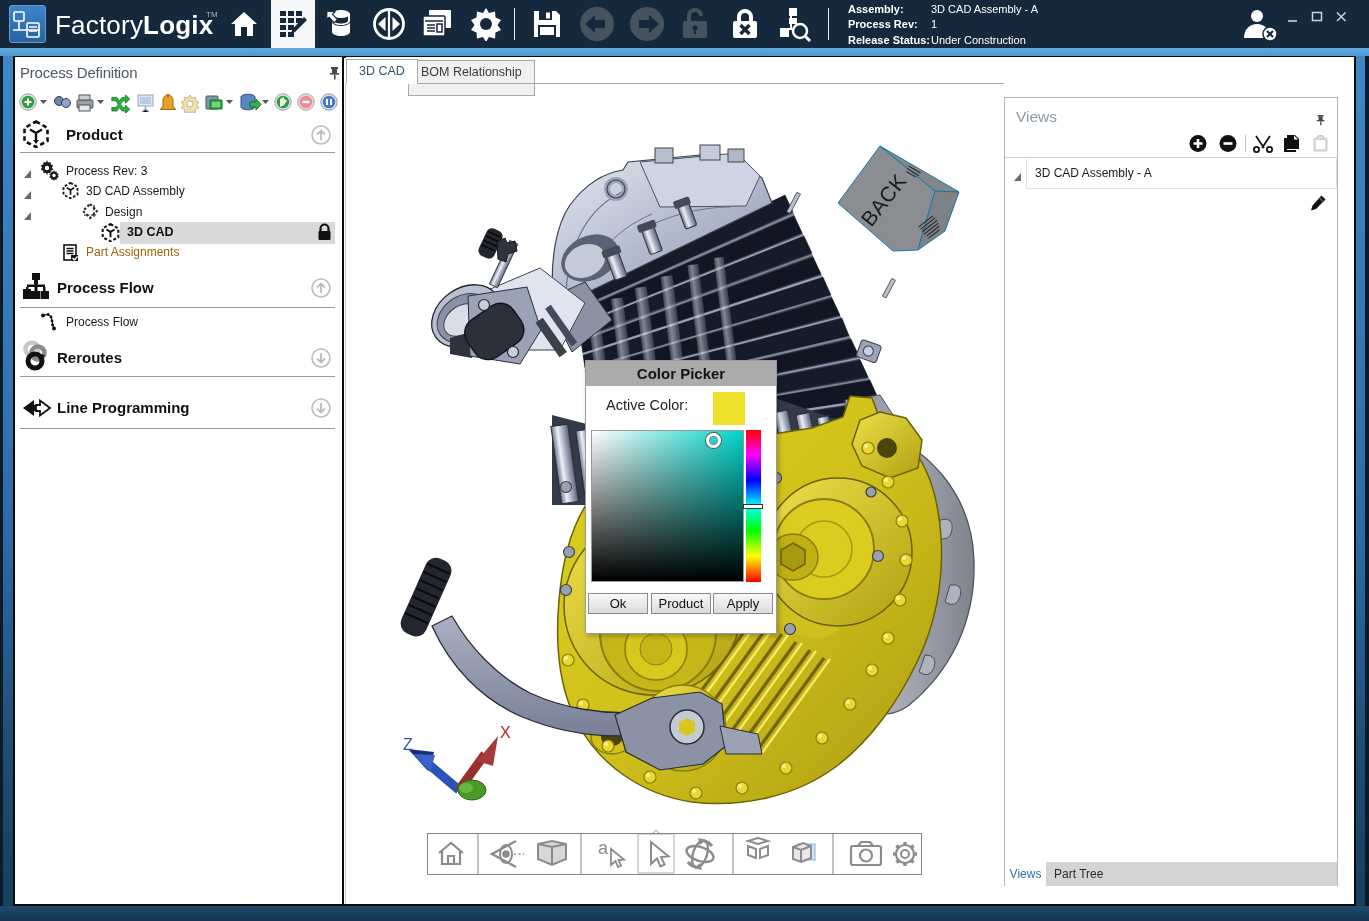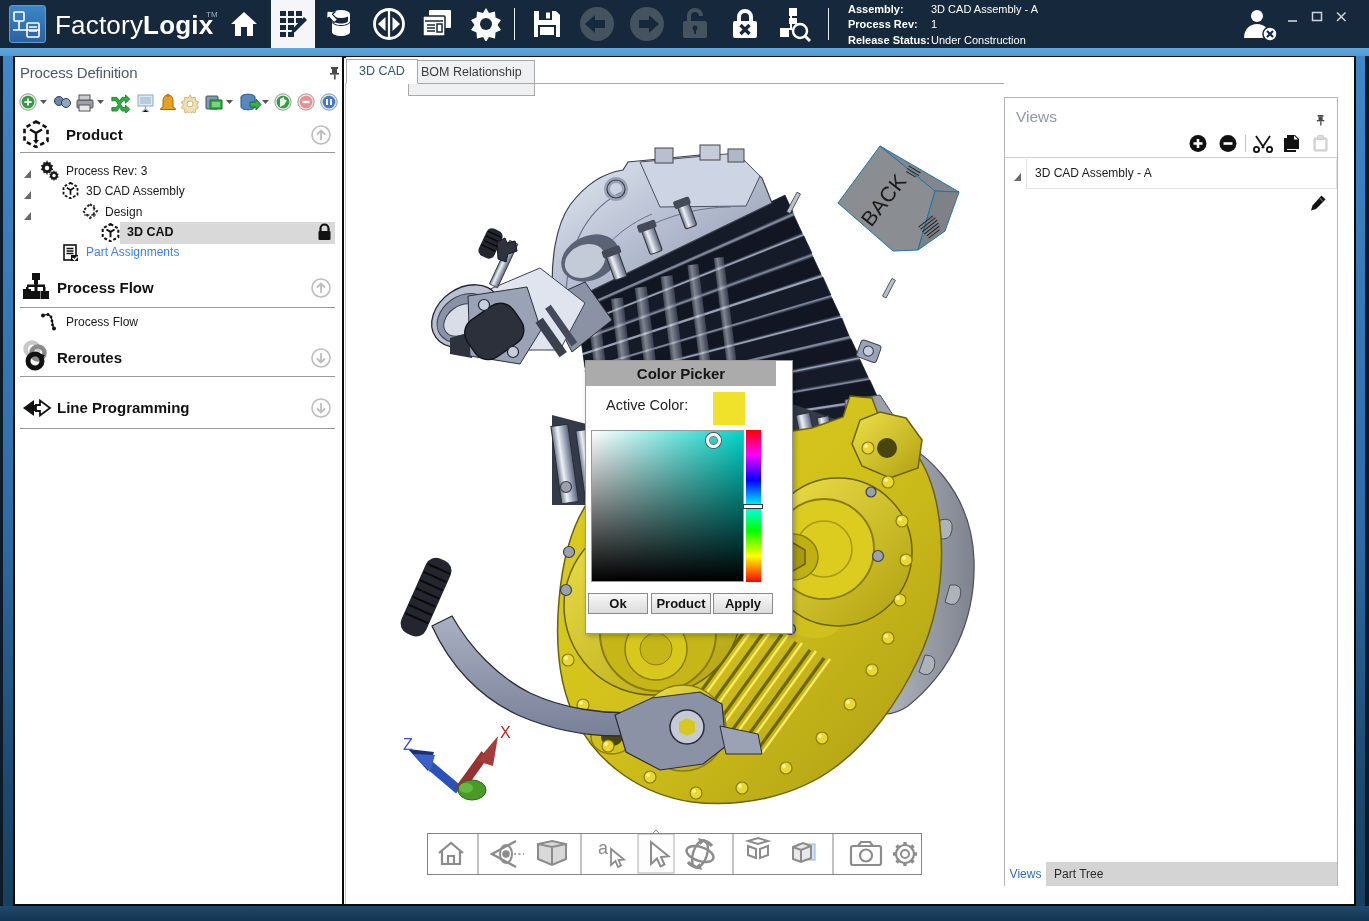--- a/index.html
+++ b/index.html
@@ -42,29 +42,29 @@
 #rightarea{left:1004px;top:57px;width:350px;height:847px;background:#fff;}
 #viewsbox{left:1004px;top:97px;width:334px;height:789px;border:1px solid #b4b4b4;background:#fff;}
 #viewstitle{left:11px;top:10px;font-size:15.5px;color:#8f99a2;position:absolute;}
 #vtoolbar{position:absolute;left:0;top:0;width:332px;height:60px;border-bottom:1px solid #cfcfcf;}
 #vrow1{position:absolute;left:21px;top:61px;width:311px;height:30px;border:1px solid #e3e3e3;border-top:none;font-size:12px;color:#1c1c1c;line-height:29px;padding-left:8px;}
 #vrow2{position:absolute;left:42px;top:92px;width:290px;height:25px;background:#d9d9d9;font-size:12px;color:#1c1c1c;line-height:25px;padding-left:8px;}
 #vtabs{position:absolute;left:0;top:764px;width:332px;height:24px;background:#d4d4d4;font-size:12px;}
 #vtab1{position:absolute;left:0;top:0;width:41px;height:24px;background:#fff;color:#2e6fb5;text-align:center;line-height:24px;}
 #vtab2{position:absolute;left:49px;top:0;height:24px;color:#2a2a2a;line-height:24px;text-align:right;}
 
-#dialog{left:585px;top:360px;width:208px;height:274px;background:#fff;border:1px solid #9a9a9a;box-shadow:2px 2px 5px rgba(0,0,0,0.25);z-index:5;}
+#dialog{left:585px;top:360px;width:192px;height:274px;background:#fff;border:1px solid #9a9a9a;box-shadow:2px 2px 5px rgba(0,0,0,0.25);z-index:5;}
 #dlgtitle{position:absolute;left:0;top:0;width:190px;height:25px;background:#ababab;font-size:15px;font-weight:bold;color:#151515;text-align:center;line-height:25px;}
 #dlglabel{position:absolute;left:20px;top:36px;font-size:14.5px;color:#222;}
 #dlgswatch{position:absolute;left:127px;top:31px;width:32px;height:33px;background:#f0e22a;}
 #dlggrad{position:absolute;left:5px;top:69px;width:153px;height:152px;border:1px solid #999;background-image:linear-gradient(to bottom,rgba(0,0,0,0) 0%,#000 100%),linear-gradient(to right,#fff 0%,#00d4c9 100%);}
 #dlgpick{position:absolute;left:120px;top:72px;width:15px;height:15px;border:3px solid #fff;border-radius:50%;box-shadow:0 0 0 1px #555, inset 0 0 0 1px #777;}
 #dlghue{position:absolute;left:160px;top:69px;width:15px;height:152px;background:linear-gradient(to bottom,#ff0000 0%,#ff00ff 16%,#0000ff 33%,#00ffff 50%,#00ff00 66%,#ffff00 83%,#ff0000 100%);}
 #dlghandle{position:absolute;left:157px;top:143px;width:20px;height:5px;background:#fff;border:1px solid #333;}
-.dlgbtn{position:absolute;top:232px;width:60px;height:21px;border:1px solid #8a8a8a;background:linear-gradient(#f8f8f8,#dcdcdc);font-size:13px;text-align:center;line-height:19px;color:#111;font-weight:bold;}
+.dlgbtn{position:absolute;top:232px;width:60px;height:21px;border:1px solid #8a8a8a;background:linear-gradient(#f8f8f8,#dcdcdc);font-size:13px;text-align:center;line-height:19px;color:#111;}
 
 #btoolbar{left:427px;top:833px;width:495px;height:42px;background:#fff;border:1px solid #848484;z-index:4;}
 </style></head>
 <body>
 <div class="abs" id="titlebar"></div>
 <div class="abs" id="accent"></div>
 <div class="abs" id="topline"></div>
 <div class="abs" id="lstrip-d"></div>
 <div class="abs" id="lstrip"></div>
 <div class="abs" id="lstrip-b"></div>
@@ -352,21 +352,21 @@
 <div class="abs" style="left:317px;top:223px;"><svg width="15" height="19" viewBox="0 0 15 19">
       <path d="M3.5 8 V5.5 a4 4 0 0 1 8 0 V8" fill="none" stroke="#111" stroke-width="2.2"></path>
       <rect x="1.5" y="8" width="12" height="9" rx="1" fill="#111"></rect>
     </svg></div>
 <div class="abs" style="left:62px;top:244px;"><svg width="18" height="18" viewBox="0 0 18 18">
       <rect x="2" y="1" width="12" height="15" fill="#fff" stroke="#111" stroke-width="1.6"></rect>
       <path stroke="#111" stroke-width="1.4" d="M4.5 4.5 h7 M4.5 7 h7 M4.5 9.5 h7"></path>
       <path fill="#111" d="M9 11 h7 v6 H9 Z"></path>
       <path stroke="#fff" stroke-width="1.4" fill="none" d="M10.5 14 l2 2 3-3.5"></path>
     </svg></div>
-<div class="abs" style="left:86px;top:245px;font-size:12px;color:#3b82f6;">Part Assignments</div>
+<div class="abs" style="left:86px;top:245px;font-size:12px;color:#a16207;">Part Assignments</div>
 
 <div class="abs" style="left:22px;top:272px;"><svg width="28" height="30" viewBox="0 0 28 30">
       <g fill="#111">
         <rect x="10" y="1" width="8" height="7"></rect>
         <rect x="12" y="8" width="4" height="4"></rect>
         <rect x="1" y="17" width="8" height="2.5"></rect>
         <rect x="5" y="12.5" width="18" height="2.5"></rect>
         <rect x="4" y="15" width="2.5" height="4"></rect>
         <rect x="21" y="15" width="2.5" height="4"></rect>
         <rect x="12.5" y="12" width="3" height="7"></rect>

